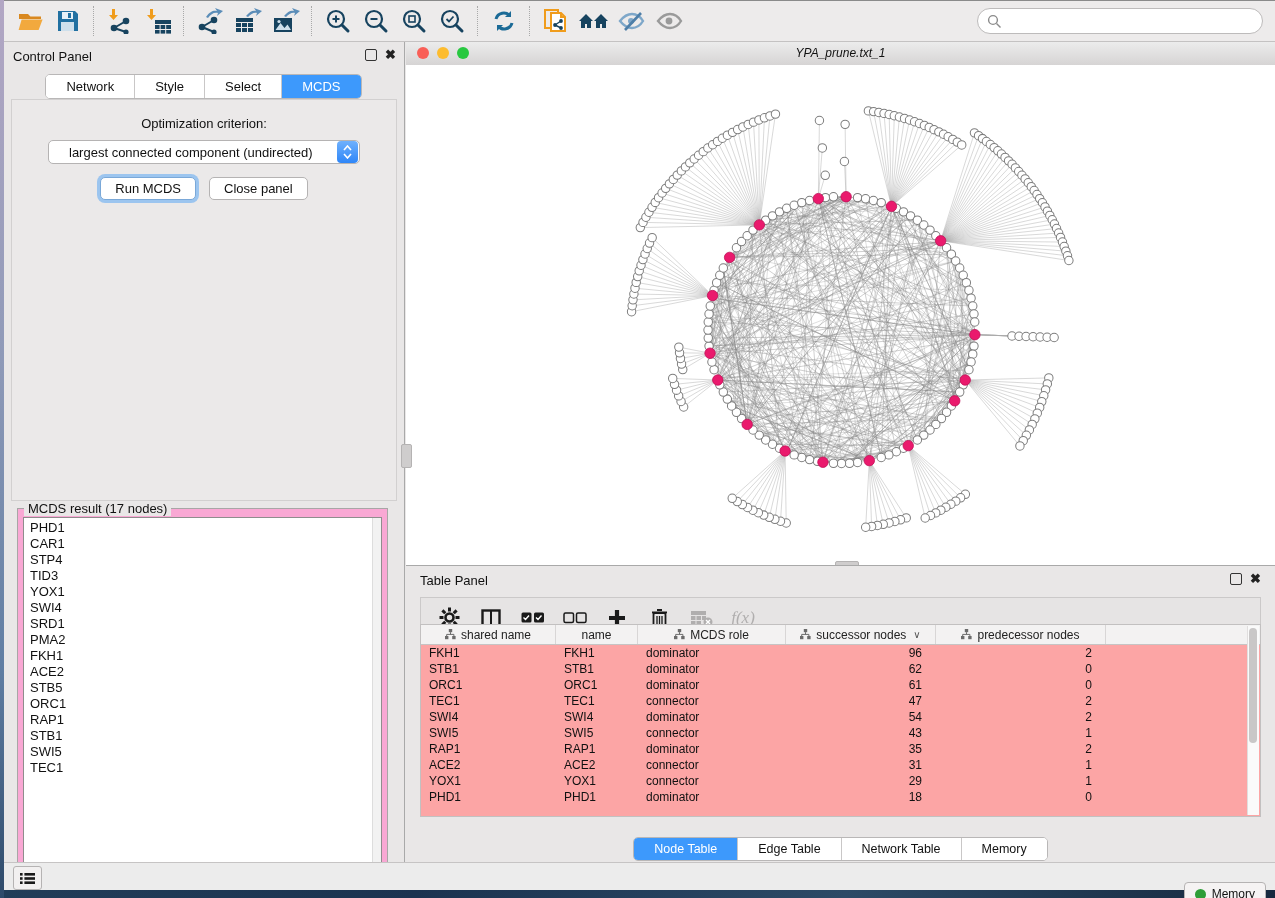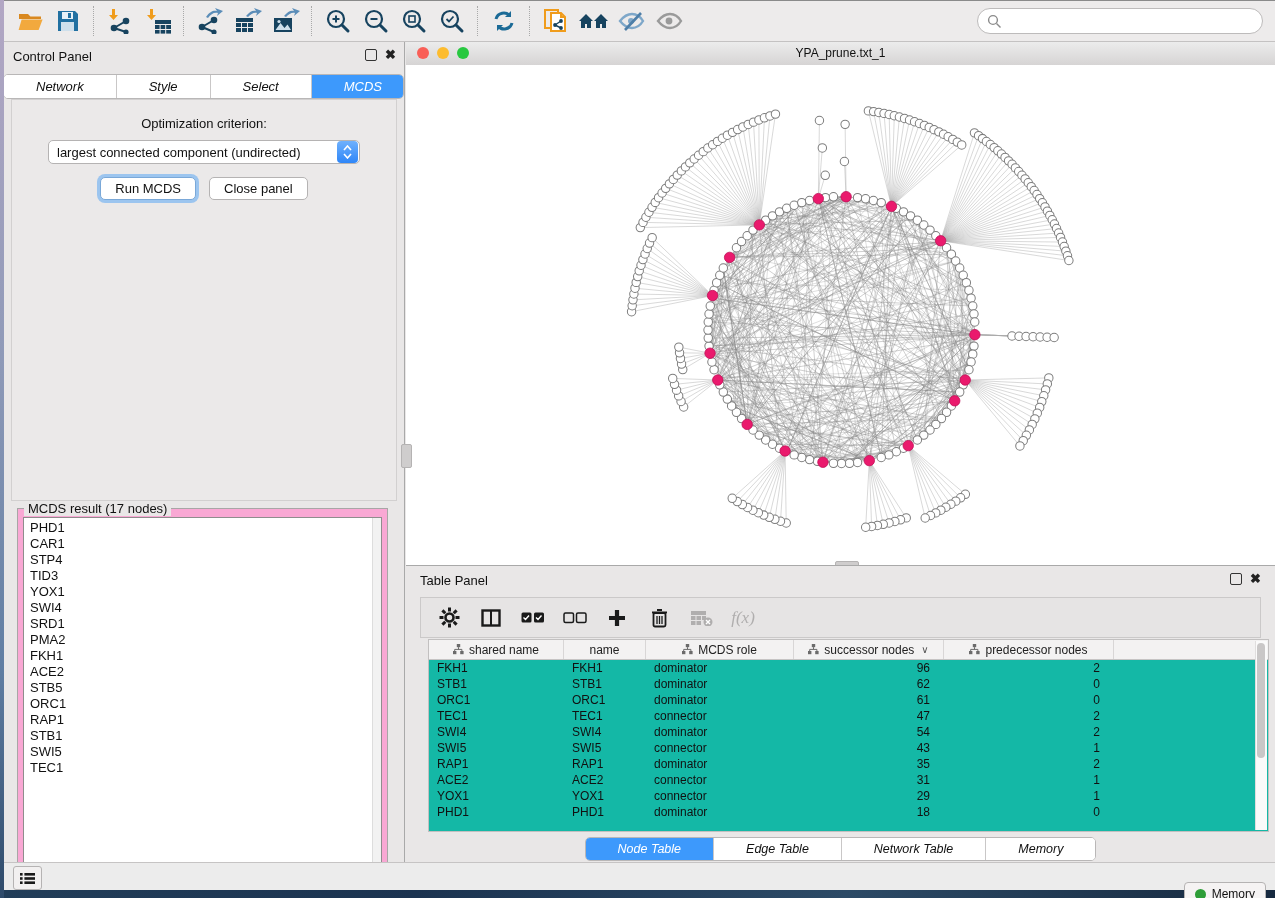--- a/index.html
+++ b/index.html
@@ -22,61 +22,61 @@
   
   #controlpanel{position:absolute;left:0;top:41px;width:402px;height:821px;background:#e9e7e7;
        border-right:1px solid #a9a9a9;box-sizing:border-box;}
   .panel-head{position:relative;height:26px;}
   .panel-title{position:absolute;left:10px;top:7px;font-size:13px;color:#111;}
   .winbtns{position:absolute;right:8px;top:7px;display:flex;gap:8px;align-items:center;}
   .float-ic{width:10px;height:10px;border:1.6px solid #333;border-radius:2px;}
   .close-ic{font-size:13px;font-weight:bold;color:#222;line-height:10px;}
   .tabbar{display:flex;justify-content:center;margin-top:6px;}
   .seg{display:flex;border:1px solid #b9b7b7;border-radius:5px;overflow:hidden;background:#fff;}
-  .seg .tab{padding:4px 32px;font-size:13px;color:#111;background:#fff;border-right:1px solid #c9c7c7;cursor:default;font-style:italic;}
+  .seg .tab{padding:4px 20px;font-size:13px;color:#111;background:#fff;border-right:1px solid #c9c7c7;cursor:default;}
   .seg .tab:last-child{border-right:none;}
   .seg .tab.active{background:#3d99fc;color:#fff;}
   #cp-inner{position:absolute;left:8px;top:57px;width:386px;height:402px;background:#ebe9e9;
        border:1px solid #d2d0d0;box-sizing:border-box;}
   .opt-label{text-align:center;font-size:13px;margin-top:16px;color:#111;}
   .selectbox{position:relative;margin:9px auto 0;width:312px;height:24px;border:1px solid #b5b3b3;
-       border-radius:5px;background:#fff;display:flex;align-items:center;box-sizing:border-box;}
+       border-radius:5px;background:#fff;display:flex;align-items:center;box-sizing:border-box;padding-left:12px;}
   .selectbox .sel-text{flex:1;font-size:13px;padding-left:8px;color:#111;white-space:nowrap;}
   .stepper{width:21px;height:22px;border-radius:4px;background:linear-gradient(#6fb1fd,#2e86f8);
        display:flex;flex-direction:column;align-items:center;justify-content:center;gap:2px;margin-right:1px;}
   .stepper svg{display:block;}
   .btnrow{display:flex;justify-content:center;gap:13px;margin-top:13px;}
   .mbtn{font-size:13px;padding:3px 14px;background:#fff;border:1px solid #b5b3b3;border-radius:5px;color:#111;cursor:default;}
   .mbtn.focused{box-shadow:0 0 0 3px #9cc5ef;border-color:#7aa8d8;}
   #mcds-box{position:absolute;left:14px;top:466px;width:371px;height:373px;border:1px solid #a8a6a6;
        background:#f9a8d4;box-sizing:border-box;}
   #mcds-legend{position:absolute;left:6px;top:-8px;background:#e9e7e7;font-size:13px;padding:0 4px;color:#111;}
   #mcds-list{position:absolute;left:5px;top:8px;right:5px;bottom:5px;background:#fff;border:1px solid #8f8d8d;
        overflow:hidden;padding:2px 0 0 6px;box-sizing:border-box;}
   #mcds-list .list-item{font-size:13px;line-height:16px;color:#111;}
   #mcds-scroll{position:absolute;right:6px;top:9px;bottom:6px;width:8px;background:#f2f2f2;border-left:1px solid #ddd;}
   
   #netwin{position:absolute;left:403px;top:41px;width:869px;height:523px;background:#fff;box-sizing:border-box;}
   #net-titlebar{position:relative;height:23px;background:linear-gradient(#ececec,#d6d4d4);
-       border-bottom:1px solid #aeacac;}
+       border-bottom:1px solid #aeacac;font-style:italic;}
   .lights{position:absolute;left:11px;top:5px;display:flex;gap:8px;}
   .light{width:12px;height:12px;border-radius:50%;}
   #net-title{text-align:center;font-size:12px;line-height:23px;color:#111;}
   #netcanvas{position:absolute;left:0;top:23px;right:0;bottom:0;background:#fff;}
   #netsvg{width:100%;height:100%;}
   .vgrip{position:absolute;left:398px;top:443px;width:9px;height:22px;background:#cfcdcd;border:1px solid #b5b3b3;border-radius:2px;}
   .hgrip{position:absolute;left:832px;top:560px;width:22px;height:8px;background:#cfcdcd;border:1px solid #b5b3b3;border-radius:2px;}
   
   #tablepanel{position:absolute;left:403px;top:564px;width:869px;height:262px;background:#e9e7e7;
        border-top:1px solid #a9a9a9;box-sizing:border-box;}
   #tp-toolbar{position:absolute;left:14px;top:31px;width:841px;height:41px;background:#e6e4e4;
        border:1px solid #cbc9c9;display:flex;align-items:center;gap:14px;padding-left:14px;box-sizing:border-box;}
   .tpbtn{width:28px;height:30px;border:none;background:transparent;display:flex;align-items:center;justify-content:center;padding:0;}
   .fx{font-family:"Liberation Serif",serif;font-style:italic;font-size:17px;color:#b0aeae;}
-  #tbl{position:absolute;left:14px;top:73px;width:841px;height:193px;background:#14b8a6;border:1px solid #c2c0c0;box-sizing:border-box;margin-left:8px;}
+  #tbl{position:absolute;left:14px;top:58px;width:841px;height:193px;background:#fca5a5;border:1px solid #c2c0c0;box-sizing:border-box;}
   #tbl-head{display:flex;height:20px;background:#f3f2f2;border-bottom:1px solid #c6c4c4;box-sizing:border-box;}
   .hcell{display:flex;align-items:center;justify-content:center;gap:5px;font-size:12px;color:#222;
        border-right:1px solid #d8d6d6;box-sizing:border-box;height:100%;}
   .hcell .sort{color:#555;font-size:10px;margin-left:2px;}
   #tbl-body .trow{display:flex;height:16px;font-size:12px;color:#111;}
   .tcell{box-sizing:border-box;padding:1px 8px 0 8px;white-space:nowrap;overflow:hidden;}
   .tcell.num{text-align:right;padding-right:14px;}
   #tbl-scroll{position:absolute;right:1px;top:1px;bottom:1px;width:11px;background:#fafafa;border-left:1px solid #e0dede;}
   #tbl-thumb{position:absolute;left:1px;top:2px;width:8px;height:115px;background:#c9c7c7;border-radius:4px;}
   #tp-tabs{position:absolute;left:0;right:0;top:271px;display:flex;justify-content:center;}

